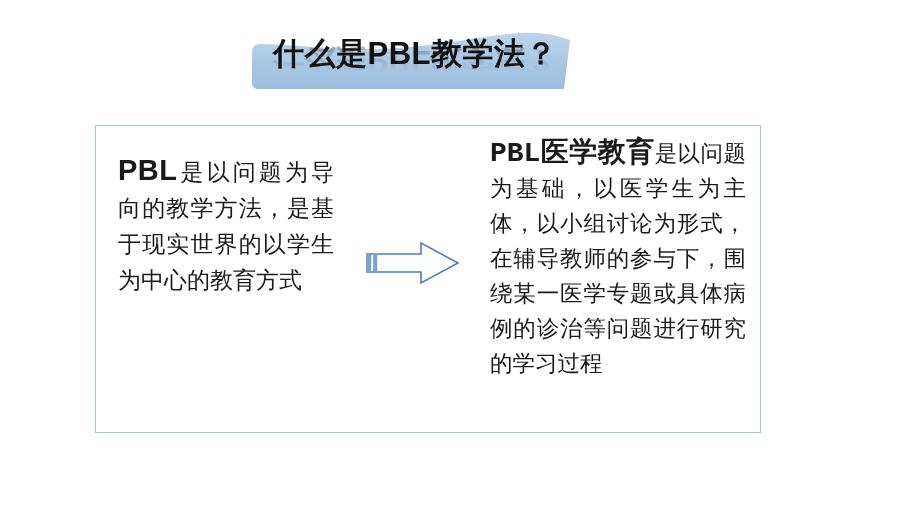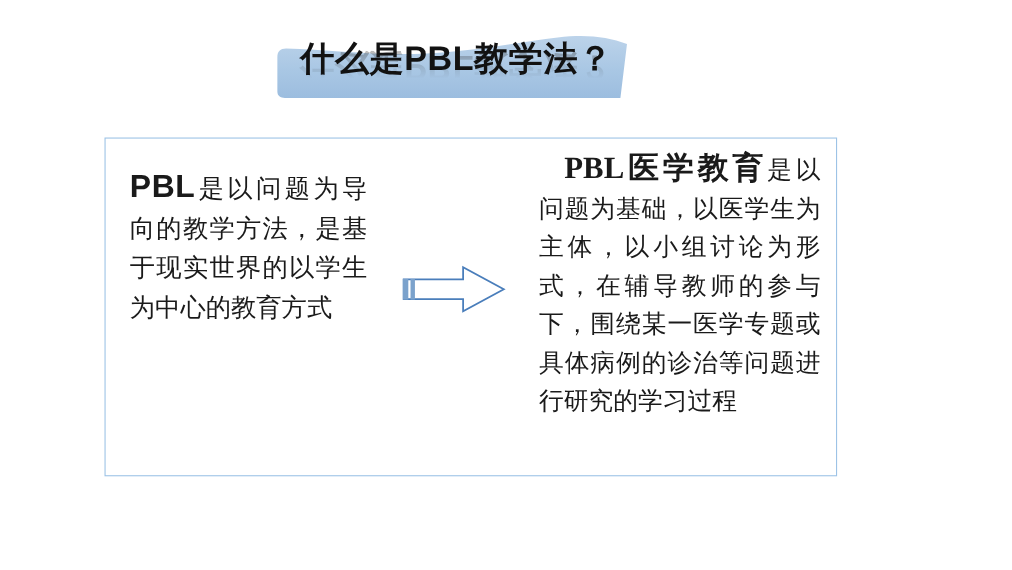--- a/index.html
+++ b/index.html
@@ -112,24 +112,23 @@
     line-height: 35px;
     font-size: 22.5px;
   }
   .lead-latin {
     font-family: "Liberation Sans", "DejaVu Sans", sans-serif;
     font-size: 29px;
     font-weight: bold;
     letter-spacing: 0.5px;
   }
   .lead-mixed {
-    font-family: Liberation Serif, serif;
+    font-family: Liberation Mono, monospace;
     font-size: 28px;
     font-weight: bold;
-    margin-left: 23px;
   }
 
   
   #flow-arrow {
     position: absolute;
     left: 363px;
     top: 240px;
     width: 100px;
     height: 46px;
   }

